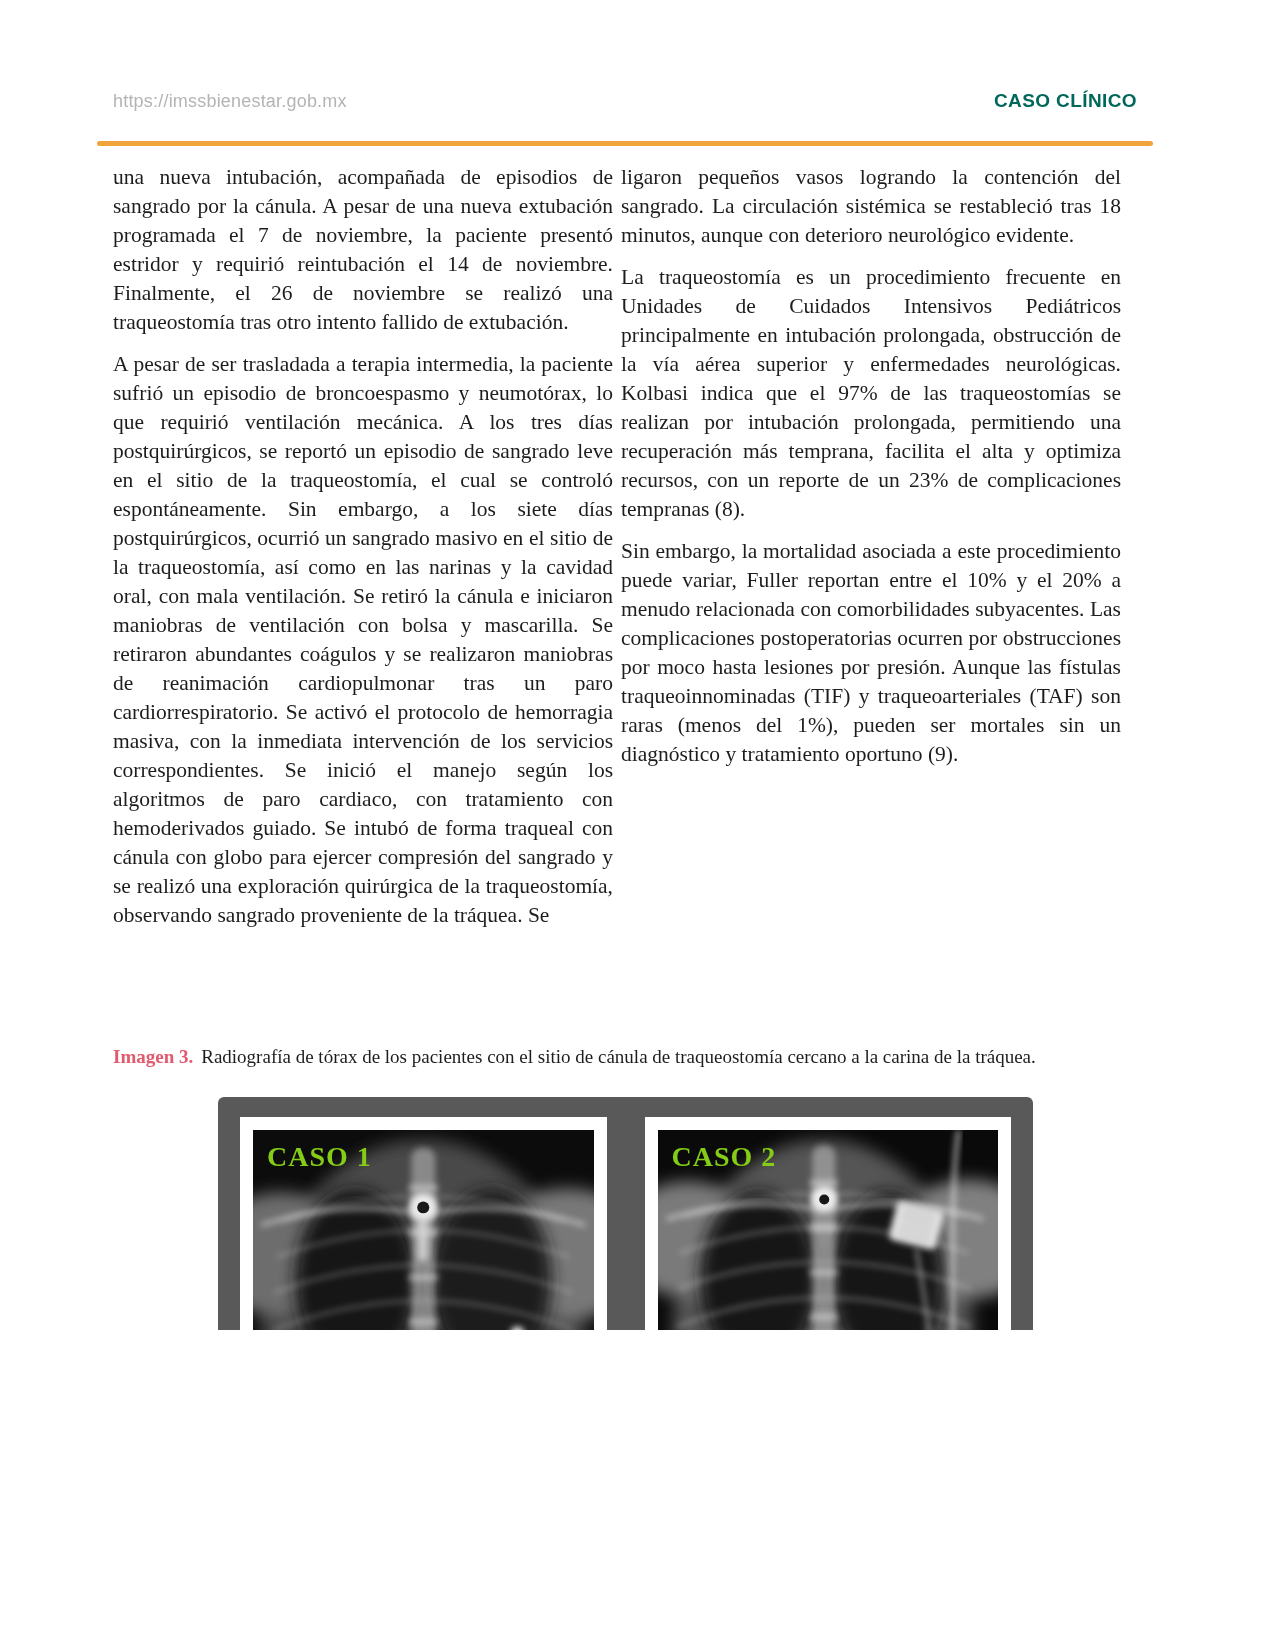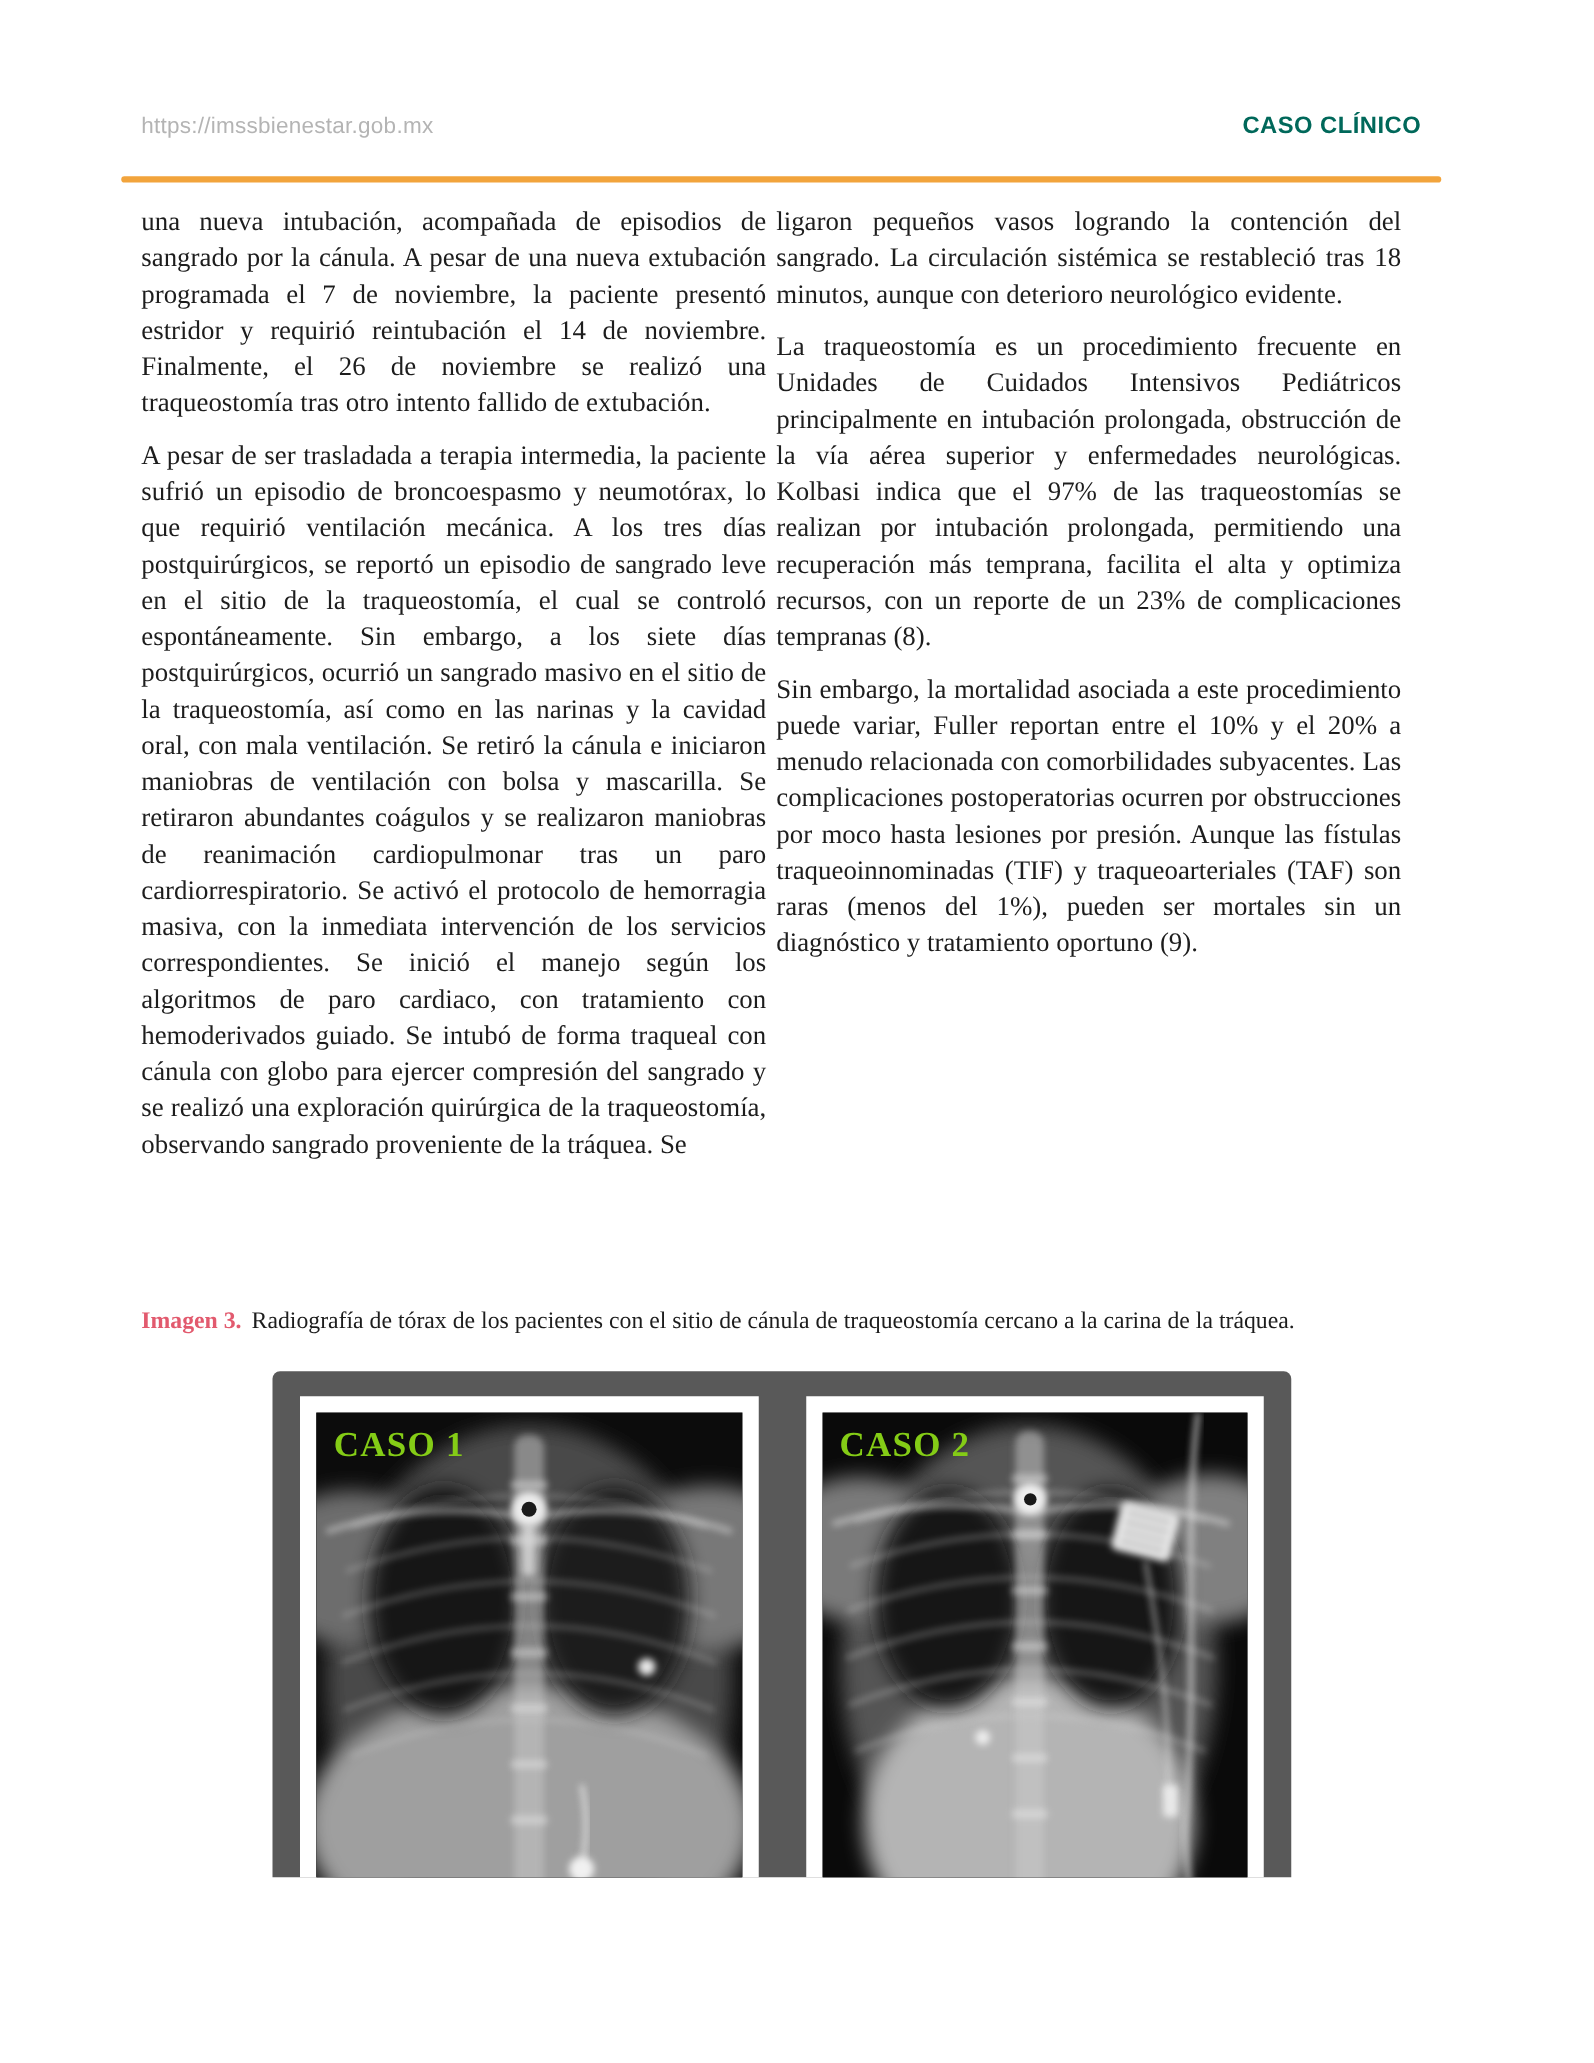--- a/index.html
+++ b/index.html
@@ -1,16 +1,16 @@
 <!DOCTYPE html>
 <html lang="es"><head>
 <meta charset="utf-8">
 <style>
   html,body{margin:0;padding:0;background:#ffffff;}
-  .page{position:relative;width:1275px;height:1502px;background:#ffffff;overflow:hidden;
+  .page{position:relative;width:1275px;height:1330px;background:#ffffff;overflow:hidden;
         font-family:"Liberation Serif", serif;color:#1d1d1d;}
 
   
   .page-header{position:absolute;left:113px;width:1024px;top:90px;
                display:flex;justify-content:space-between;align-items:baseline;
                font-family:"Liberation Sans", sans-serif;}
   .header-url{font-size:18px;color:#b4b4b4;letter-spacing:.2px;}
   .header-section{font-size:19px;font-weight:bold;color:#00685A;letter-spacing:.4px;}
   .header-rule{position:absolute;left:97px;top:141px;width:1056px;height:5px;
                background:#F2A43C;border-radius:3px;}

